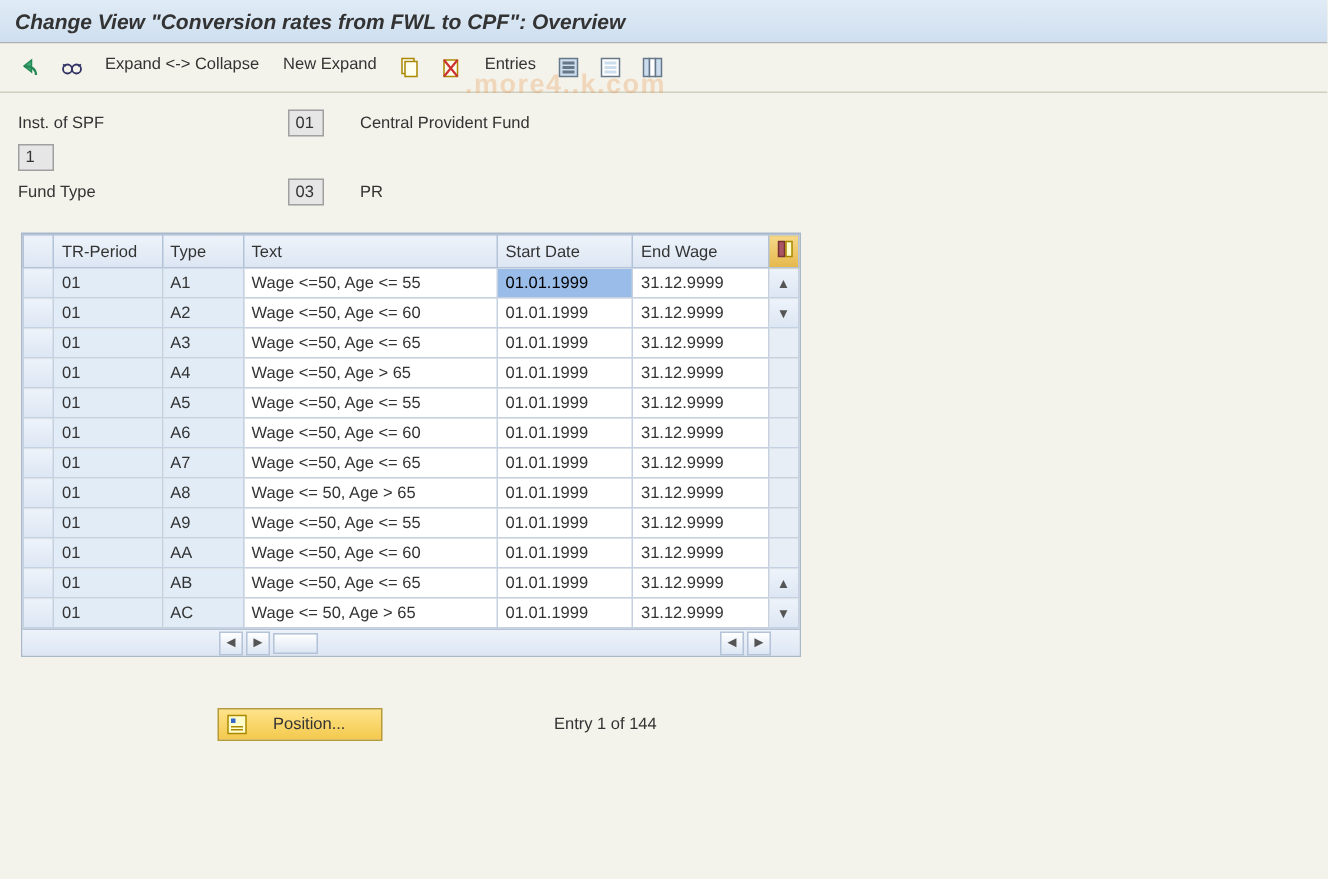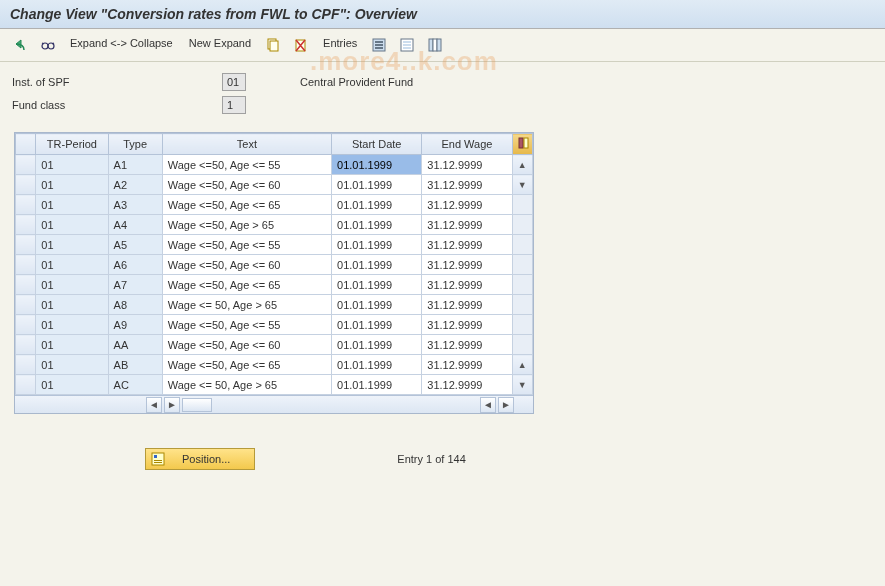--- a/index.html
+++ b/index.html
@@ -48,21 +48,20 @@
       padding: 2px 4px;
     }
     .form-area {
       padding: 10px 12px 6px 12px;
     }
     .form-row {
       display: flex;
       align-items: center;
       margin-bottom: 3px;
       height: 20px;
-      gap: 30px;
     }
     .form-label { width: 180px; font-size: 11px; color: #333; }
     .form-code {
       border: 1px solid #a0a0a0;
       background: #e6e6e6;
       padding: 1px 4px;
       min-width: 24px;
       font-size: 11px;
       text-align: left;
       height: 18px;
@@ -78,21 +77,21 @@
     .grid {
       border-collapse: collapse;
       width: 100%;
       table-layout: fixed;
       font-size: 11px;
     }
     .grid th {
       background: linear-gradient(to bottom, #eef3fa, #dce6f3);
       border: 1px solid #b4c3d8;
       padding: 3px 5px;
-      text-align: center;
+      text-align: left;
       font-weight: normal;
       color: #333;
       height: 20px;
     }
     .grid td {
       border: 1px solid #c5d1e1;
       padding: 2px 5px;
       background: #fff;
       height: 20px;
       white-space: nowrap;
@@ -151,21 +150,21 @@
       background: linear-gradient(to bottom, #fff, #dce6f3);
       border: 1px solid #b4c3d8;
       margin: 0 1px;
       cursor: pointer;
     }
     .footer-row {
       margin-top: 34px;
       display: flex;
       align-items: center;
       padding-left: 145px;
-      gap: 110px;
+      gap: 82px;
     }
     .position-btn {
       display: inline-flex;
       align-items: center;
       background: linear-gradient(to bottom, #ffe38a, #f3c94d);
       border: 1px solid #b59a3a;
       padding: 2px 24px 2px 4px;
       height: 22px;
       cursor: pointer;
       font-size: 11px;
@@ -174,21 +173,21 @@
     .position-btn .pos-icon {
       width: 16px; height: 16px;
       display: inline-flex;
       align-items: center; justify-content: center;
     }
     .entry-text { font-size: 11px; color: #333; margin-left: 32px; }
     .watermark {
       position: absolute;
       top: 46px;
       left: 310px;
-      font-size: 26px;
+      font-size: 18px;
       color: rgba(230,140,60,0.28);
       font-weight: bold;
       pointer-events: none;
       letter-spacing: 1px;
     }
   </style>
 </head>
 <body>
 
 <div class="title-bar">
@@ -249,22 +248,26 @@
   </span>
 </div>
 
 <div class="form-area">
   <div class="form-row">
     <span class="form-label">Inst. of SPF</span>
     <span class="form-code">01</span>
     <span class="form-desc">Central Provident Fund</span>
   </div>
   <div class="form-row">
-    <span class="form-label">Fund class</span>
     <span class="form-code">1</span>
+  </div>
+  <div class="form-row">
+    <span class="form-label">Fund Type</span>
+    <span class="form-code">03</span>
+    <span class="form-desc">PR</span>
   </div>
 </div>
 
 <div class="table-wrap">
   <table class="grid">
     <colgroup>
       <col class="col-sel">
         <col class="col-tr">
         <col class="col-grp">
         <col class="col-txt">

